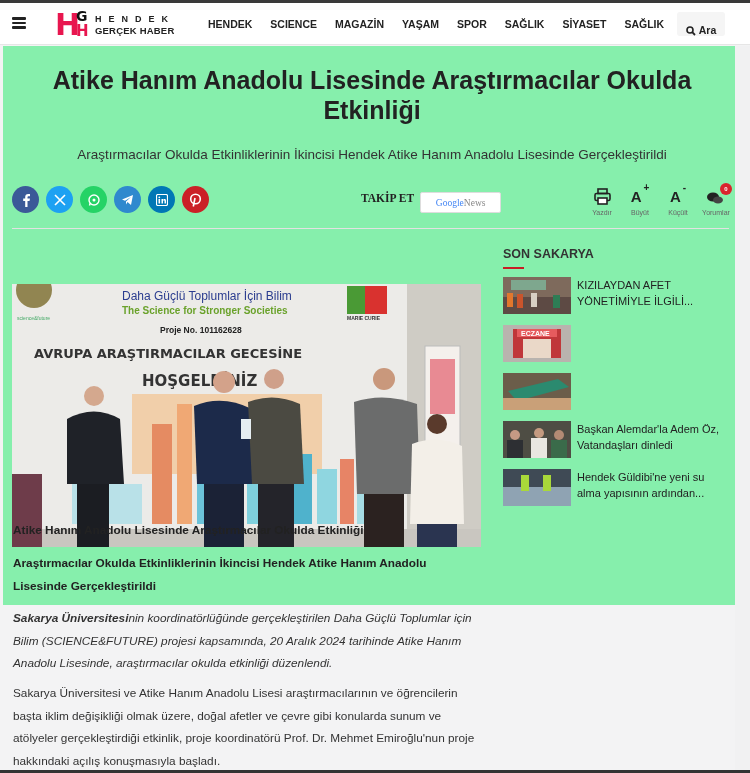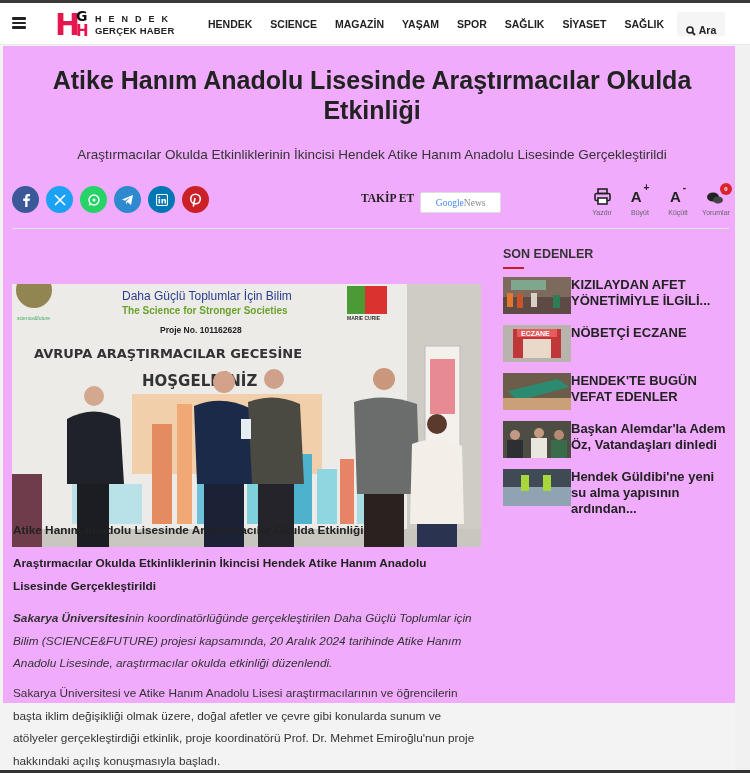--- a/index.html
+++ b/index.html
@@ -16,21 +16,21 @@
   .logo-mark .small-h { position: absolute; left: 21px; top: 15px; font-family: "DejaVu Sans", sans-serif; font-weight: bold; font-size: 15px; color: #e8164f; line-height: 16px; }
   .logo-text { margin-left: 2px; }
   .logo-text .l1 { font-size: 9px; font-weight: bold; letter-spacing: 7px; color: #222; line-height: 11px; }
   .logo-text .l2 { font-size: 9.5px; font-weight: bold; color: #222; line-height: 11px; letter-spacing: 0.2px; }
   .nav { position: absolute; left: 208px; top: 0; height: 42px; display: flex; align-items: center; }
   .nav a { font-size: 10.5px; font-weight: bold; color: #222; text-decoration: none; margin-right: 18px; cursor: pointer; white-space: nowrap; }
   .nav .chev { width: 10px; height: 10px; margin-left: 2px; cursor: pointer; }
   .search-btn { position: absolute; left: 677px; top: 9px; width: 48px; height: 24px; background: #f5f5f5; border-radius: 3px; display: flex; align-items: flex-end; justify-content: center; font-size: 10.5px; font-weight: bold; color: #222; cursor: pointer; }
   .search-btn svg { margin-right: 3px; }
   .right-gutter { position: absolute; left: 735px; top: 46px; width: 15px; height: 727px; background: #f1f1f2; }
-  .page { position: absolute; left: 3px; top: 46px; width: 732px; height: 657px; background: #f0abfc; }
+  .page { position: absolute; left: 3px; top: 46px; width: 732px; height: 559px; background: #86efac; }
   .title { position: absolute; left: 0; top: 19px; width: 738px; text-align: center; font-size: 25px; font-weight: bold; line-height: 30px; color: #222; }
   .subtitle { position: absolute; left: 0; top: 101px; width: 738px; text-align: center; font-size: 13.5px; color: #333; }
   .share { position: absolute; left: 9px; top: 140px; display: flex; }
   .share .s { width: 27px; height: 27px; border-radius: 50%; margin-right: 7px; display: flex; align-items: center; justify-content: center; cursor: pointer; }
   .follow { position: absolute; left: 358px; top: 146px; display: flex; align-items: flex-start; font-family: Liberation Serif, serif; }
   .follow .lbl { font-size: 11.5px; font-weight: bold; color: #222; margin-right: 6px; }
   .gnews { width: 81px; height: 21px; border: 1px solid #ddd; border-radius: 2px; display: flex; align-items: center; justify-content: center; font-size: 9.5px; cursor: pointer; background: #fff; }
   .gnews .n { color: #888; margin-left: 0; }
   .tools { position: absolute; left: 580px; top: 137px; display: flex; }
   .tool { display: flex; flex-direction: column; align-items: center; width: 38px; margin-right: 0; cursor: pointer; }
@@ -40,21 +40,21 @@
   .badge { position: absolute; right: -6px; top: 0px; width: 12px; height: 12px; border-radius: 50%; background: #d9232d; color: #fff; font-size: 6px; font-weight: bold; display: flex; align-items: center; justify-content: center; }
   .divider { position: absolute; left: 9px; top: 182px; width: 717px; height: 1px; background: #e2e2e2; }
   .hero { position: absolute; left: 9px; top: 194px; width: 469px; height: 263px; overflow: hidden; background: #e8e6e2; margin-top: 44px; }
   .body-text { position: absolute; left: 10px; width: 470px; font-size: 11.8px; line-height: 22.7px; color: #333; }
   .body-text.b { font-weight: bold; color: #222; }
   .sidebar { position: absolute; left: 500px; top: 194px; width: 225px; }
   .sidebar .hd { font-size: 12.5px; font-weight: bold; color: #333; margin-top: 7px; }
   .sidebar .ul { width: 21px; height: 2px; background: #c81d25; margin-top: 6px; margin-bottom: 8px; }
   .news-item { display: flex; height: 37px; margin-bottom: 11px; cursor: pointer; }
   .news-item .thumb { width: 68px; height: 37px; flex: none; overflow: hidden; }
-  .news-item .t { font-size: 13px; font-weight: bold; color: #222; line-height: 16px; padding-top: 0px; }
+  .news-item .t { margin-left: 6px; font-size: 11px; font-weight: normal; color: #222; line-height: 16px; padding-top: 0px; }
   .bottombar { position: absolute; left: 0; top: 770px; width: 750px; height: 3px; background: #333; }
 </style>
 </head>
 <body>
 
 <div class="topbar"></div>
 
 <header class="header">
   <div class="hamburger">
       <span></span>
@@ -236,21 +236,21 @@
       <rect x="405" y="240" width="40" height="23" fill="#2a3450"></rect>
     </svg>
   </div>
 
   <p class="body-text b" style="top:473px;">Atike Hanım Anadolu Lisesinde Araştırmacılar Okulda Etkinliği</p>
   <p class="body-text b" style="top:506px;width:430px;">Araştırmacılar Okulda Etkinliklerinin İkincisi Hendek Atike Hanım Anadolu Lisesinde Gerçekleştirildi</p>
   <p class="body-text" style="top:561px;width:472px;font-style:italic;"><b>Sakarya Üniversitesi</b><span>nin koordinatörlüğünde gerçekleştirilen Daha Güçlü Toplumlar için Bilim (SCIENCE&amp;FUTURE) projesi kapsamında, 20 Aralık 2024 tarihinde Atike Hanım Anadolu Lisesinde, araştırmacılar okulda etkinliği düzenlendi.</span></p>
   <p class="body-text" style="top:636px;width:472px;">Sakarya Üniversitesi ve Atike Hanım Anadolu Lisesi araştırmacılarının ve öğrencilerin başta iklim değişikliği olmak üzere, doğal afetler ve çevre gibi konularda sunum ve atölyeler gerçekleştirdiği etkinlik, proje koordinatörü Prof. Dr. Mehmet Emiroğlu'nun proje hakkındaki açılış konuşmasıyla başladı.</p>
 
   <aside class="sidebar">
-    <h3 class="hd">SON EDENLER</h3>
+    <h3 class="hd">SON SAKARYA</h3>
     <div class="ul"></div>
 
     <div class="news-item">
       <div class="thumb">
         <svg width="68" height="37" viewBox="0 0 68 37">
             <rect width="68" height="37" fill="#7e6a5c"></rect>
             <rect x="8" y="3" width="35" height="10" fill="#7ea78e"></rect>
             <rect x="0" y="20" width="68" height="17" fill="#5d4a44"></rect>
             <rect x="4" y="16" width="6" height="14" fill="#e2772d"></rect>
             <rect x="14" y="17" width="6" height="14" fill="#c9542c"></rect>
@@ -264,32 +264,30 @@
     <div class="news-item">
       <div class="thumb">
         <svg width="68" height="37" viewBox="0 0 68 37">
             <rect width="68" height="37" fill="#b9b3ae"></rect>
             <rect x="10" y="4" width="48" height="29" fill="#c0373a"></rect>
             <rect x="14" y="4" width="40" height="8" fill="#e65b5e"></rect>
             <text x="18" y="11" font-family="Liberation Sans, sans-serif" font-size="7" font-weight="bold" fill="#fff">ECZANE</text>
             <rect x="20" y="14" width="28" height="19" fill="#ead8c8"></rect>
           </svg>
       </div>
-      <div class="t">NÖBETÇİ ECZANE</div>
     </div>
 
     <div class="news-item">
       <div class="thumb">
         <svg width="68" height="37" viewBox="0 0 68 37">
             <rect width="68" height="37" fill="#6b5d4a"></rect>
             <path d="M5 18 L55 6 L66 14 L14 28 Z" fill="#2b8a6f"></path>
             <rect x="0" y="25" width="68" height="12" fill="#c9a078"></rect>
           </svg>
       </div>
-      <div class="t">HENDEK'TE BUGÜN VEFAT EDENLER</div>
     </div>
 
     <div class="news-item">
       <div class="thumb">
         <svg width="68" height="37" viewBox="0 0 68 37">
             <rect width="68" height="37" fill="#4e4d44"></rect>
             <circle cx="12" cy="14" r="5" fill="#c59a84"></circle>
             <rect x="4" y="19" width="16" height="18" fill="#2d2f33"></rect>
             <circle cx="36" cy="12" r="5" fill="#c49a80"></circle>
             <rect x="28" y="17" width="16" height="20" fill="#e9e6e0"></rect>

